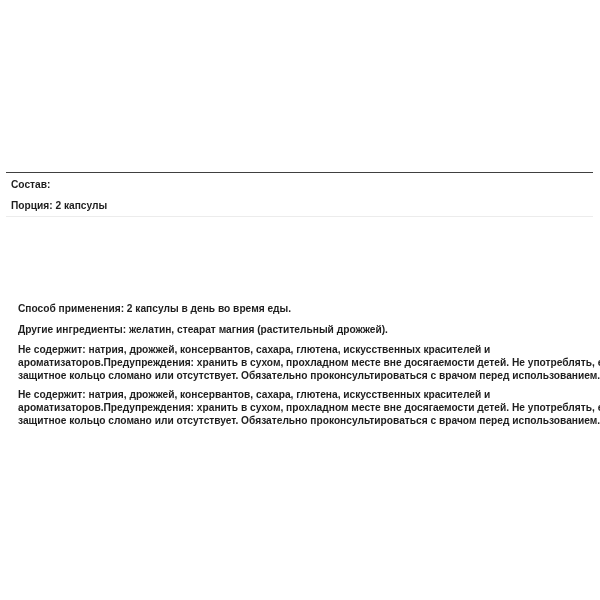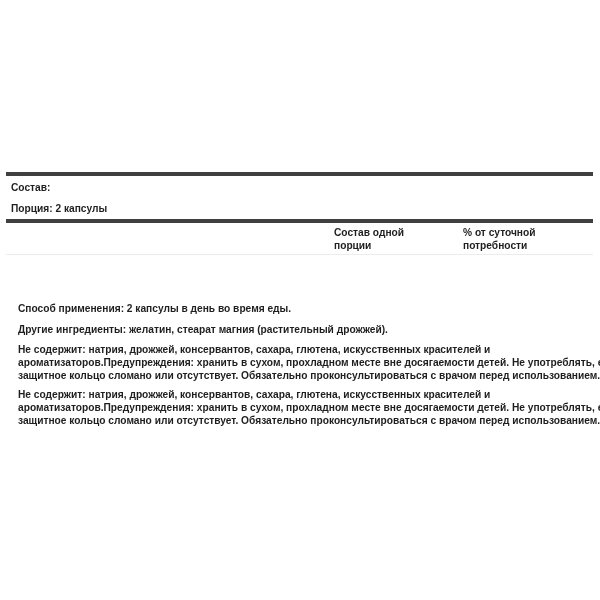--- a/index.html
+++ b/index.html
@@ -25,21 +25,21 @@
     }
     table.comp {
       position: absolute;
       left: 6px;
       top: 172px;
       width: 587px;
       border-collapse: collapse;
       table-layout: fixed;
     }
     table.comp td {
-      border-top: 4px solid #404040;
+      border-top: 1px solid #404040;
       border-bottom: 1px solid #ececec;
       padding: 0 0 0 5px;
       vertical-align: middle;
       line-height: 13px;
     }
     table.comp tr.r-title td {
       border-bottom: none;
       height: 21px;
       padding-top: 1px;
     }
@@ -85,31 +85,20 @@
         <col class="c2">
         <col class="c3">
     </colgroup>
     <tbody>
       <tr class="r-title">
         <td colspan="3">Состав:</td>
       </tr>
       <tr class="r-serving">
         <td colspan="3">Порция: 2 капсулы</td>
       </tr>
-      <tr class="r-head">
-        <td></td>
-        <td>
-          <span style="display:block">Состав одной</span>
-          <span style="display:block">порции</span>
-        </td>
-        <td>
-          <span style="display:block">% от суточной</span>
-          <span style="display:block">потребности</span>
-        </td>
-      </tr>
     </tbody>
   </table>
 
   <p class="para p-usage">Способ применения: 2 капсулы в день во время еды.</p>
   <p class="para p-other">Другие ингредиенты:  желатин,  стеарат магния (растительный дрожжей).</p>
 
   <p class="para p-warn1">
     <span class="line">Не содержит: натрия, дрожжей, консервантов, сахара, глютена, искусственных красителей и</span>
     <span class="line">ароматизаторов.Предупреждения: хранить в сухом, прохладном месте вне досягаемости детей. Не употреблять, если</span>
     <span class="line">защитное кольцо сломано или отсутствует. Обязательно проконсультироваться с врачом перед использованием.</span>

